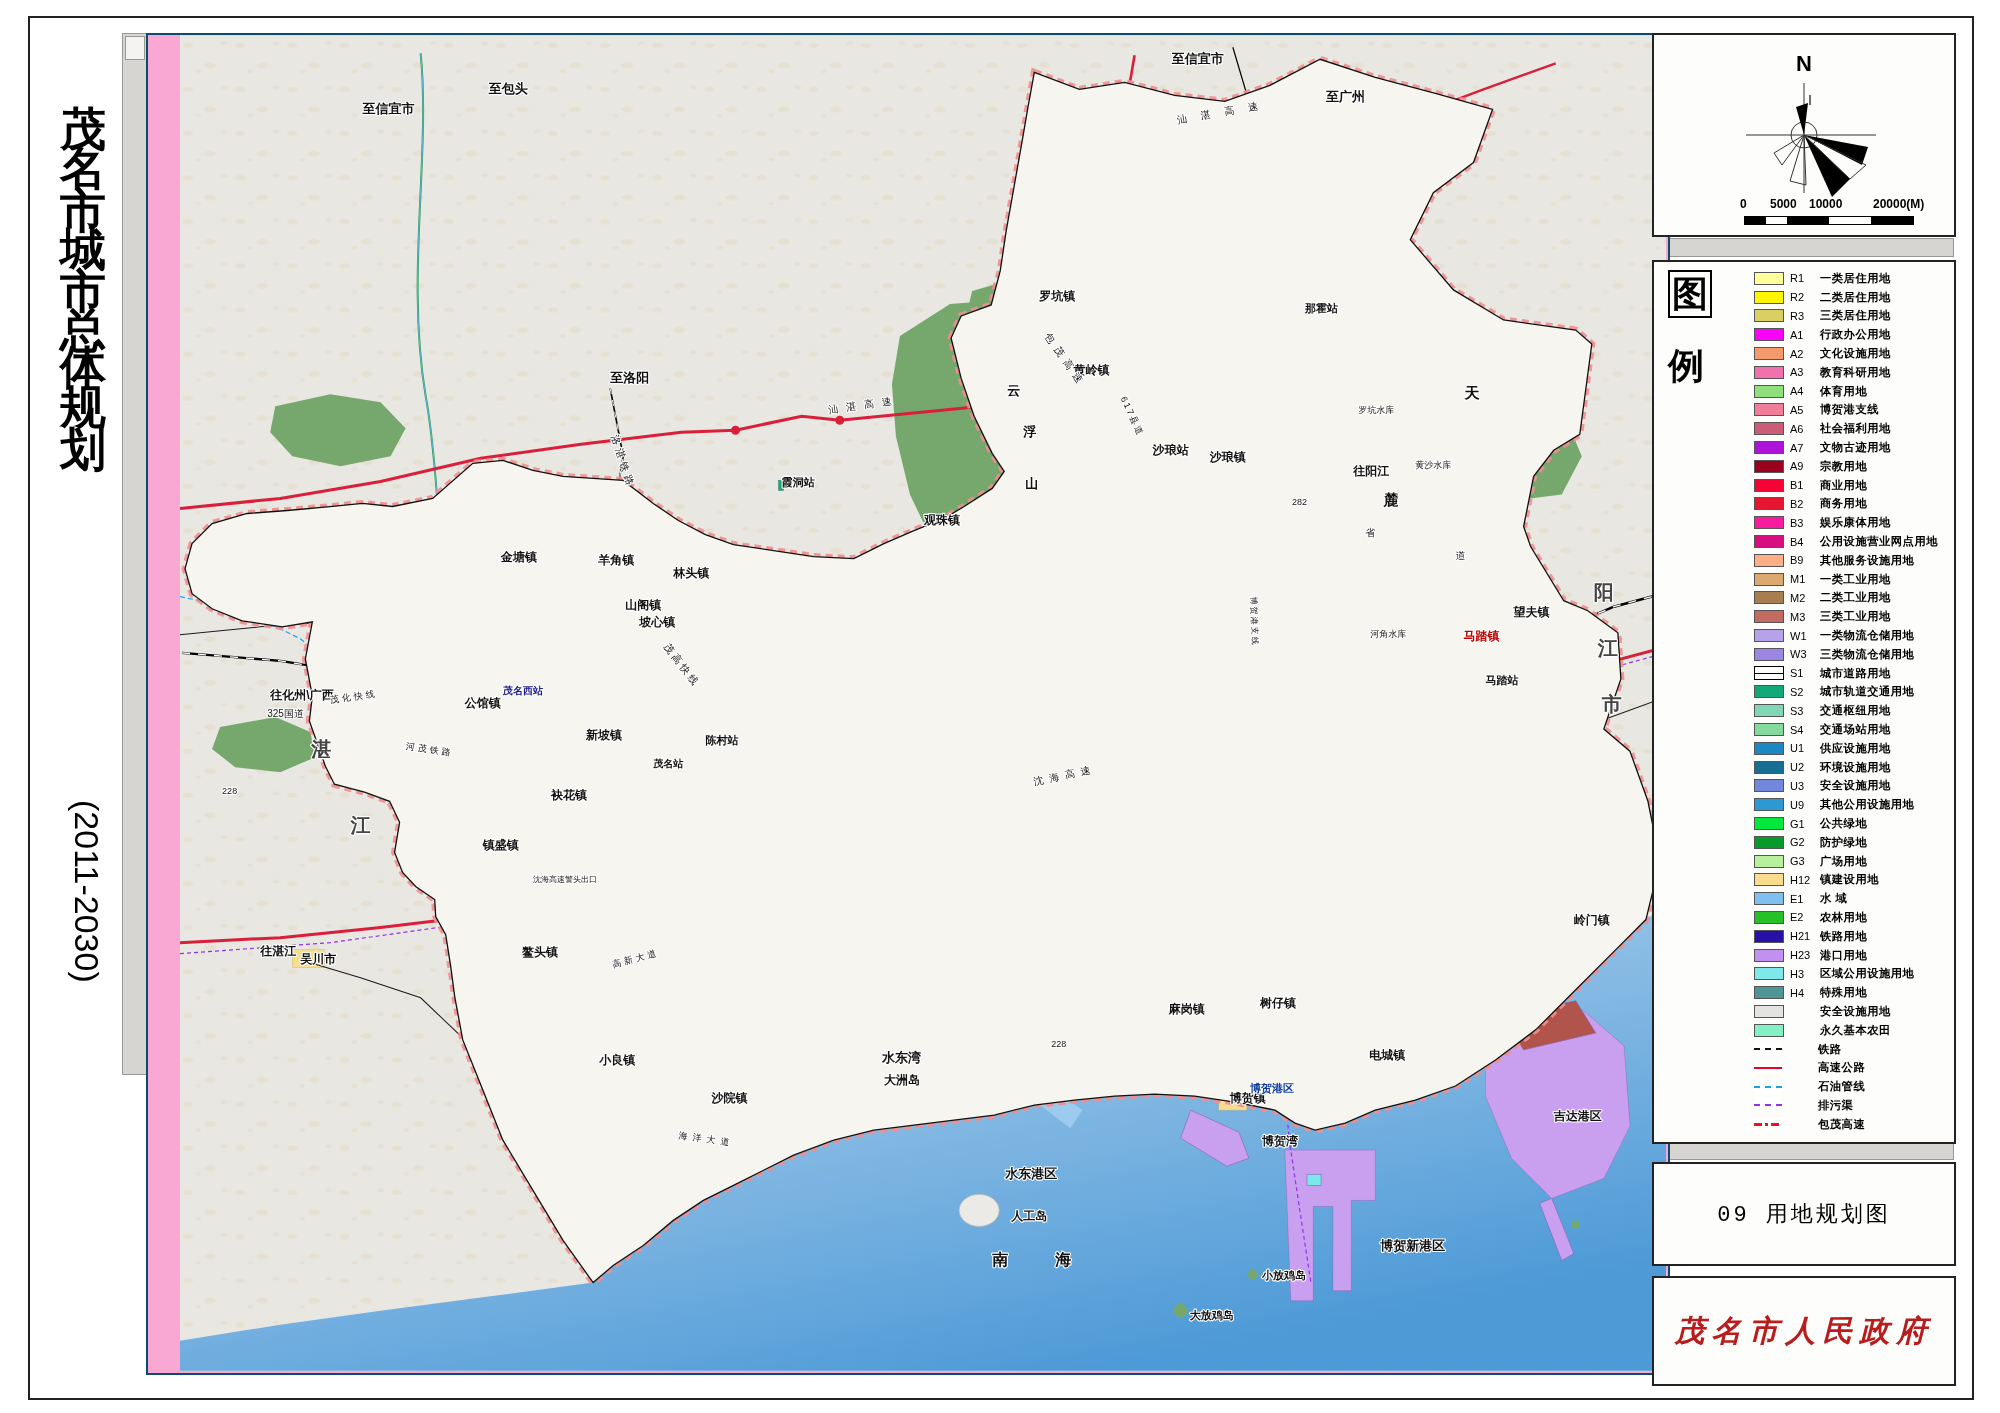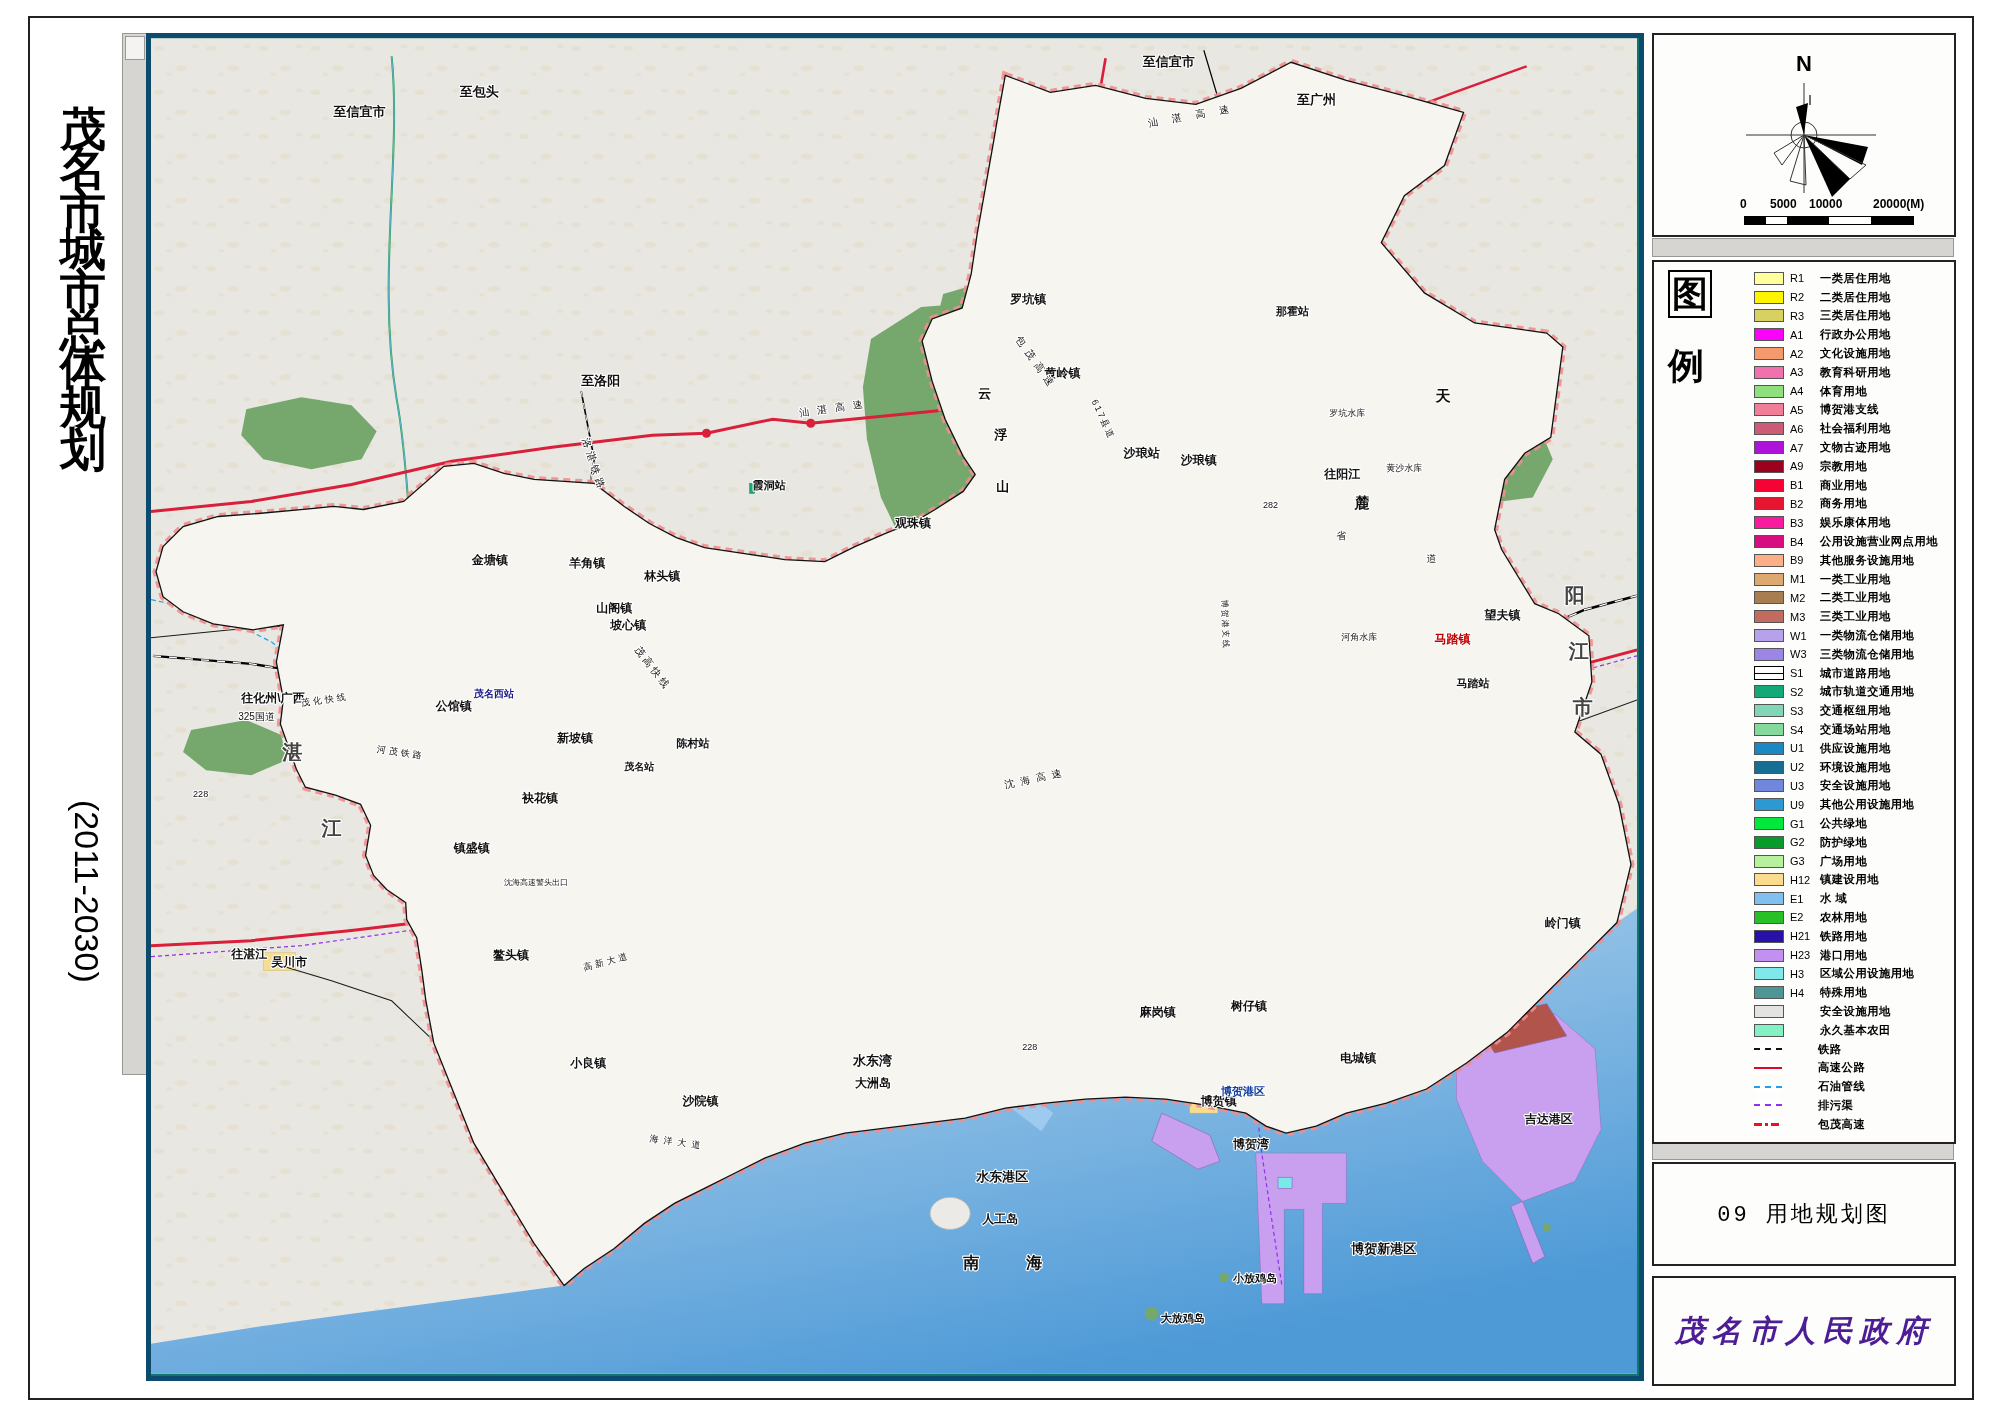--- a/index.html
+++ b/index.html
@@ -11,31 +11,31 @@
           font-family:"Liberation Serif",serif;font-weight:700;font-size:46px;
           letter-spacing:40px;color:#000;}
   .vyear{position:absolute;left:106px;top:800px;transform:rotate(90deg);transform-origin:0 0;
          font-size:34px;font-weight:400;white-space:nowrap;color:#000;}
   
   .vband{position:absolute;left:122px;top:33px;width:24px;height:1040px;background:#d7d5d1;
          border:1px solid #9a9894;}
   .vthumb{position:absolute;left:2px;top:2px;width:18px;height:22px;background:#f4f3f1;border:1px solid #9a9894;}
   .hband{position:absolute;background:#d7d5d1;border:1px solid #9a9894;}
   
-  .map-panel{position:absolute;left:146px;top:33px;width:1488px;height:1338px;border:5px solid #0c4a6e;
-             background:#0f766e;overflow:hidden;}
+  .map-panel{position:absolute;left:146px;top:33px;width:1488px;height:1338px;border:2px solid #0c4a6e;
+             background:#f9a8d4;overflow:hidden;padding-left:32px;}
   
   .rbox{position:absolute;left:1652px;width:300px;border:2px solid #222;background:#fdfdfb;}
   .compass-box{top:33px;height:200px;}
   .legend-box{top:260px;height:880px;}
   .num-box{top:1162px;height:100px;display:flex;align-items:center;justify-content:center;}
   .gov-box{top:1276px;height:106px;display:flex;align-items:center;justify-content:center;}
   .num-label{font-family:Liberation Mono, monospace;font-size:22px;letter-spacing:3px;color:#000;}
   .gov-label{font-family:"Liberation Serif",serif;font-style:italic;font-weight:700;
-             font-size:30px;letter-spacing:7px;color:#4c1d95;}
+             font-size:30px;letter-spacing:7px;color:#b91c1c;}
   
   .legend-title{position:absolute;left:14px;top:8px;width:44px;font-family:"Liberation Serif",serif;
                 font-weight:700;font-size:36px;line-height:84px;color:#000;}
   #legend-list{position:absolute;left:100px;top:7px;width:196px;}
   .lg-row{display:flex;align-items:center;height:18.8px;}
   .lg-swatch{width:28px;height:11px;border:1px solid #555;flex:0 0 28px;position:relative;background:#fff;}
   .lg-swatch.nol{border:none;height:12px;display:flex;align-items:center;}
   .lg-line{width:28px;height:0;}
   .lg-code{width:30px;font-size:11px;margin-left:6px;flex:0 0 30px;color:#000;}
   .lg-label{font-size:11.3px;letter-spacing:0.5px;white-space:nowrap;color:#000;font-weight:bold;}

